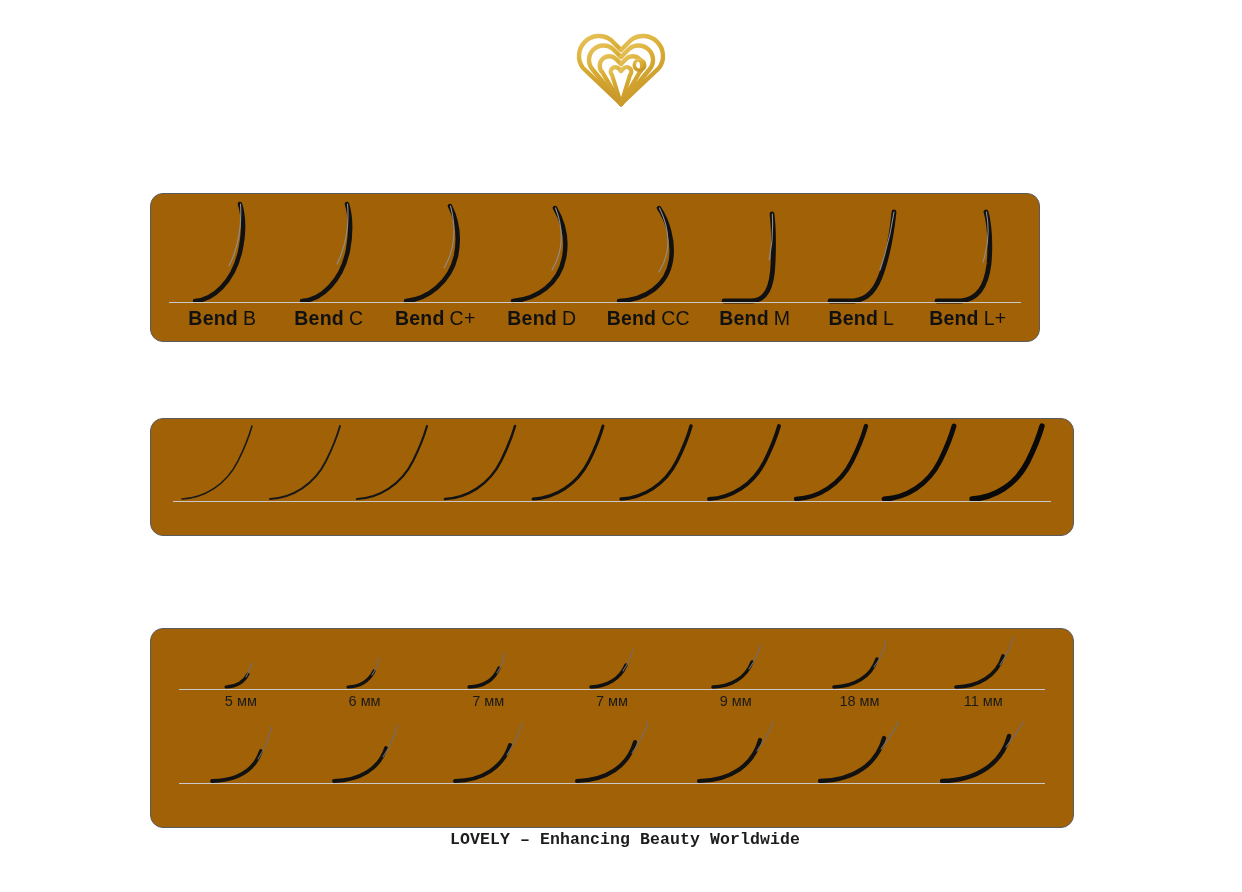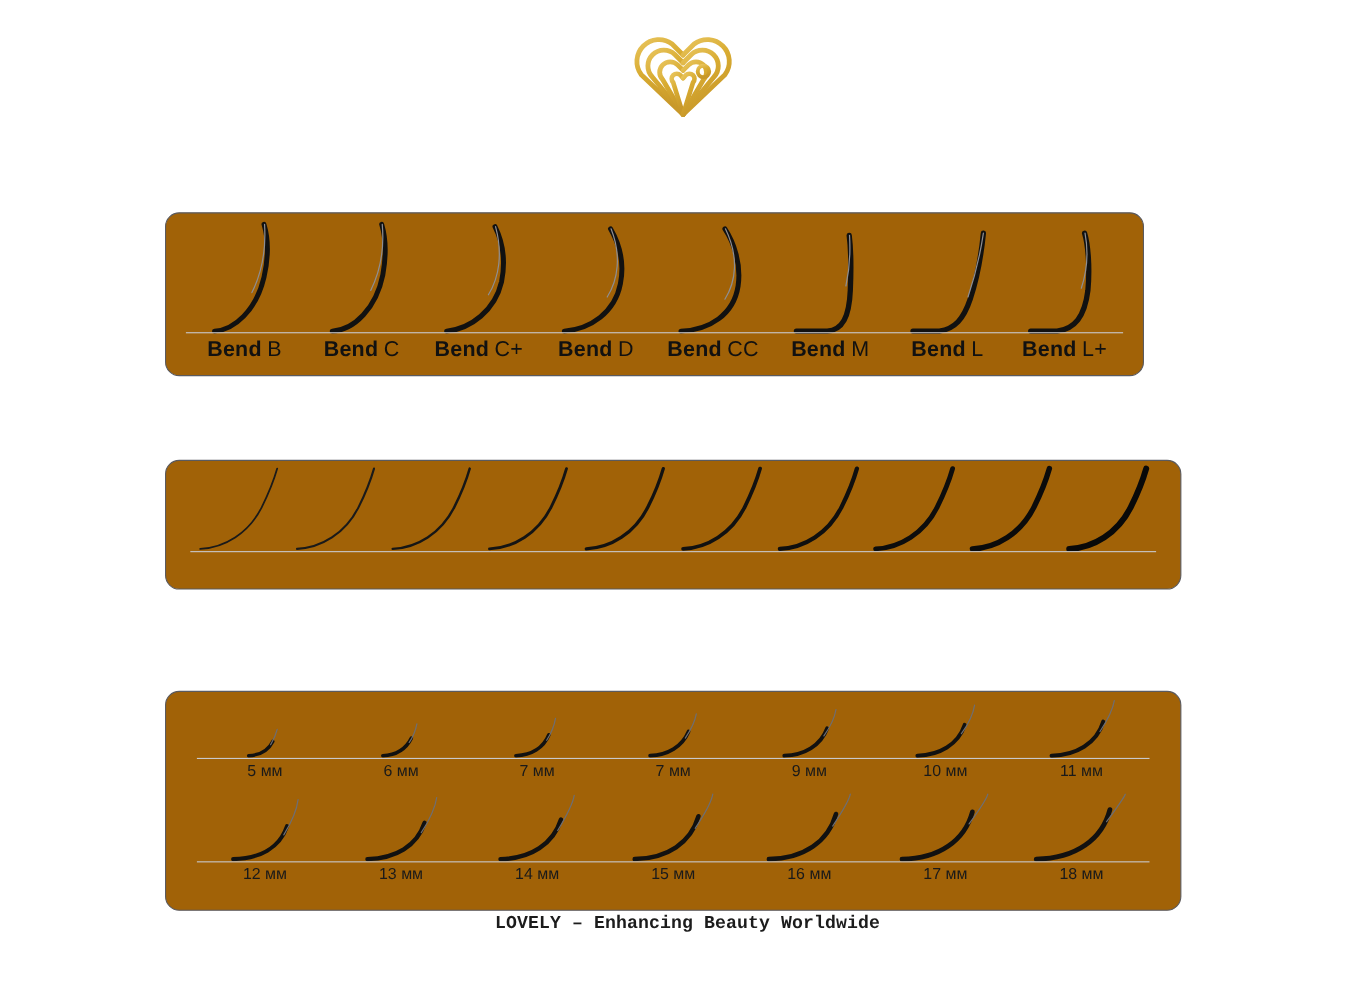--- a/index.html
+++ b/index.html
@@ -368,21 +368,21 @@
   </div>
 
   <div class="rule" style="top:60px; left:28px; right:28px;"></div>
 
   <div class="label-strip" style="top:64px; height:24px; padding:0 28px;">
     <div class="label-cell len-label">5 мм</div>
     <div class="label-cell len-label">6 мм</div>
     <div class="label-cell len-label">7 мм</div>
     <div class="label-cell len-label">7 мм</div>
     <div class="label-cell len-label">9 мм</div>
-    <div class="label-cell len-label">10 мм</div>
+    <div class="label-cell len-label">18 мм</div>
     <div class="label-cell len-label">11 мм</div>
   </div>
 
   <div class="lash-strip" style="top:92px; height:62px; padding:0 28px;">
     <div class="lash-cell">
       <svg width="90" height="62" viewBox="0 0 90 62">
         <path d="M16 60 C 40 59.5, 58 50, 65 30" fill="none" stroke="#111" stroke-linecap="round" stroke-width="3.8"></path>
         <path d="M62 38 C 70 25, 74 14, 75 6" fill="none" stroke="#6e6e73" stroke-linecap="round" stroke-width="1.1"></path>
       </svg>
     </div>
@@ -419,24 +419,15 @@
     <div class="lash-cell">
       <svg width="90" height="62" viewBox="0 0 90 62">
         <path d="M4 60 C 40 59.5, 64 42, 71 15" fill="none" stroke="#111" stroke-linecap="round" stroke-width="4.4"></path>
         <path d="M68 26 C 79 11, 84 4, 85 1" fill="none" stroke="#6e6e73" stroke-linecap="round" stroke-width="1.1"></path>
       </svg>
     </div>
   </div>
 
   <div class="rule" style="top:154px; left:28px; right:28px;"></div>
 
-  <div class="label-strip" style="top:158px; height:24px; padding:0 28px;">
-    <div class="label-cell len-label">12 мм</div>
-    <div class="label-cell len-label">13 мм</div>
-    <div class="label-cell len-label">14 мм</div>
-    <div class="label-cell len-label">15 мм</div>
-    <div class="label-cell len-label">16 мм</div>
-    <div class="label-cell len-label">17 мм</div>
-    <div class="label-cell len-label">18 мм</div>
-  </div>
 </div>
 
 <div class="footer">LOVELY – Enhancing Beauty Worldwide</div>
 
 </body></html>

